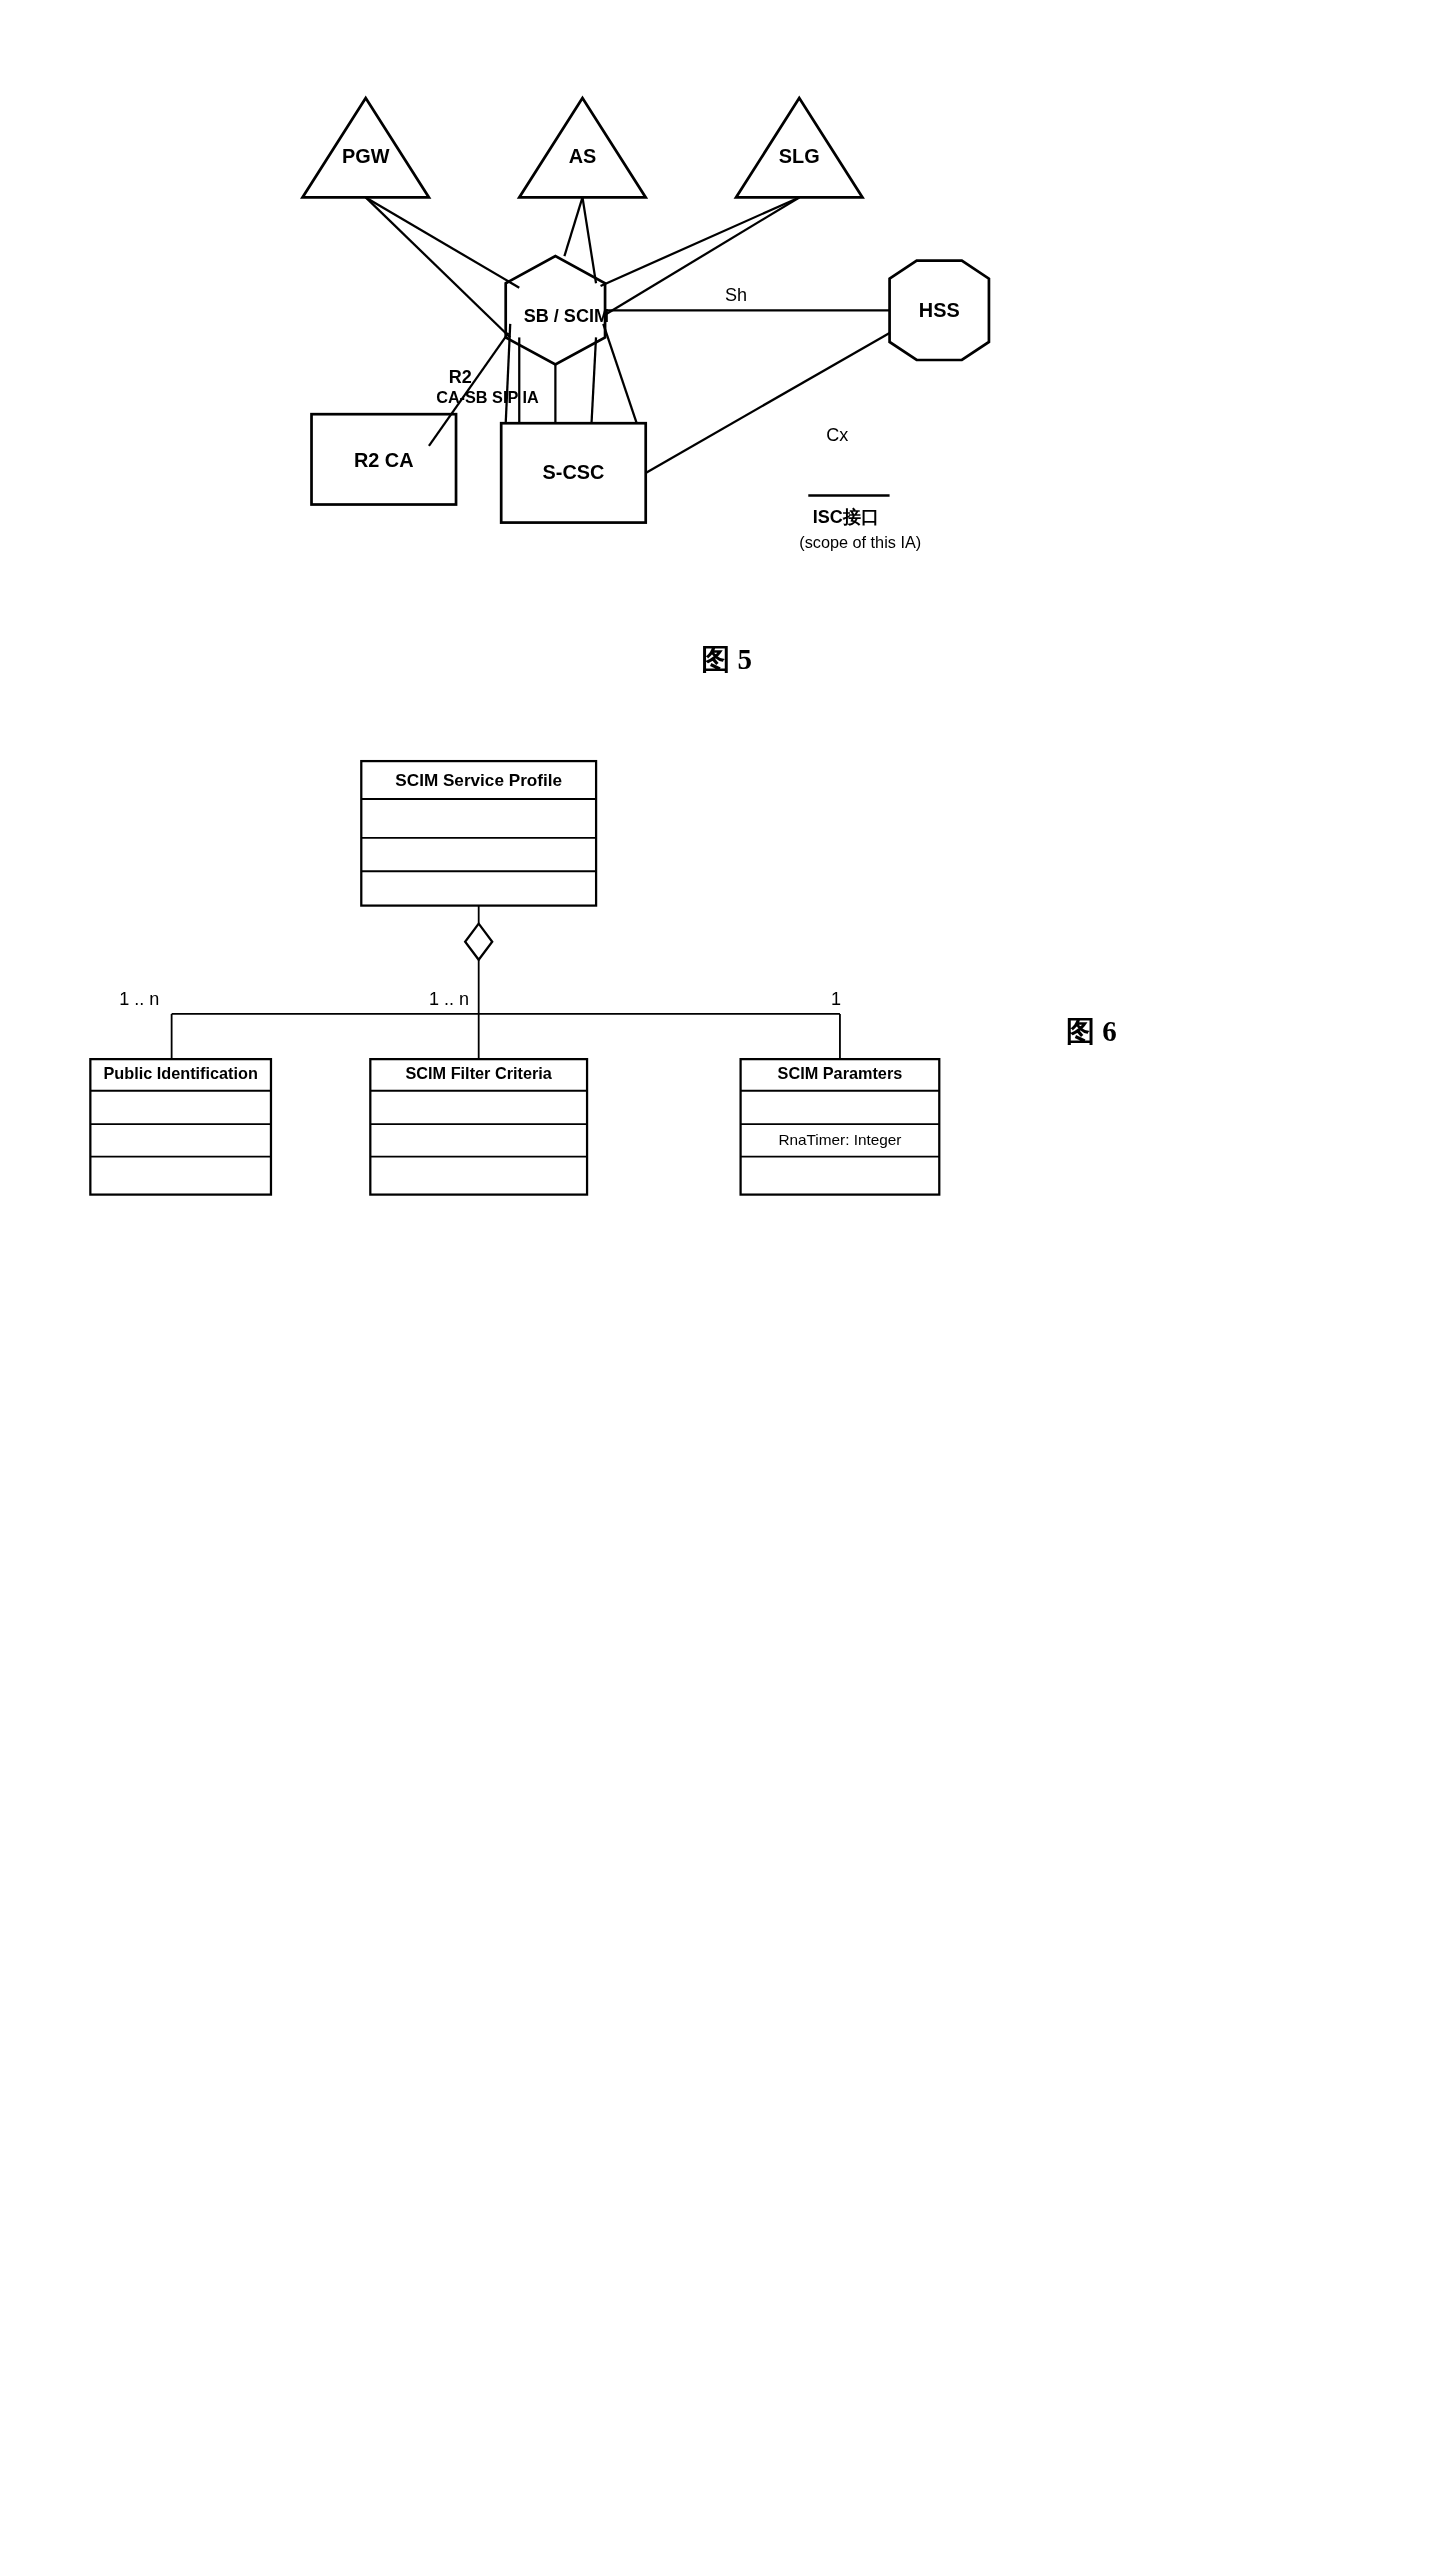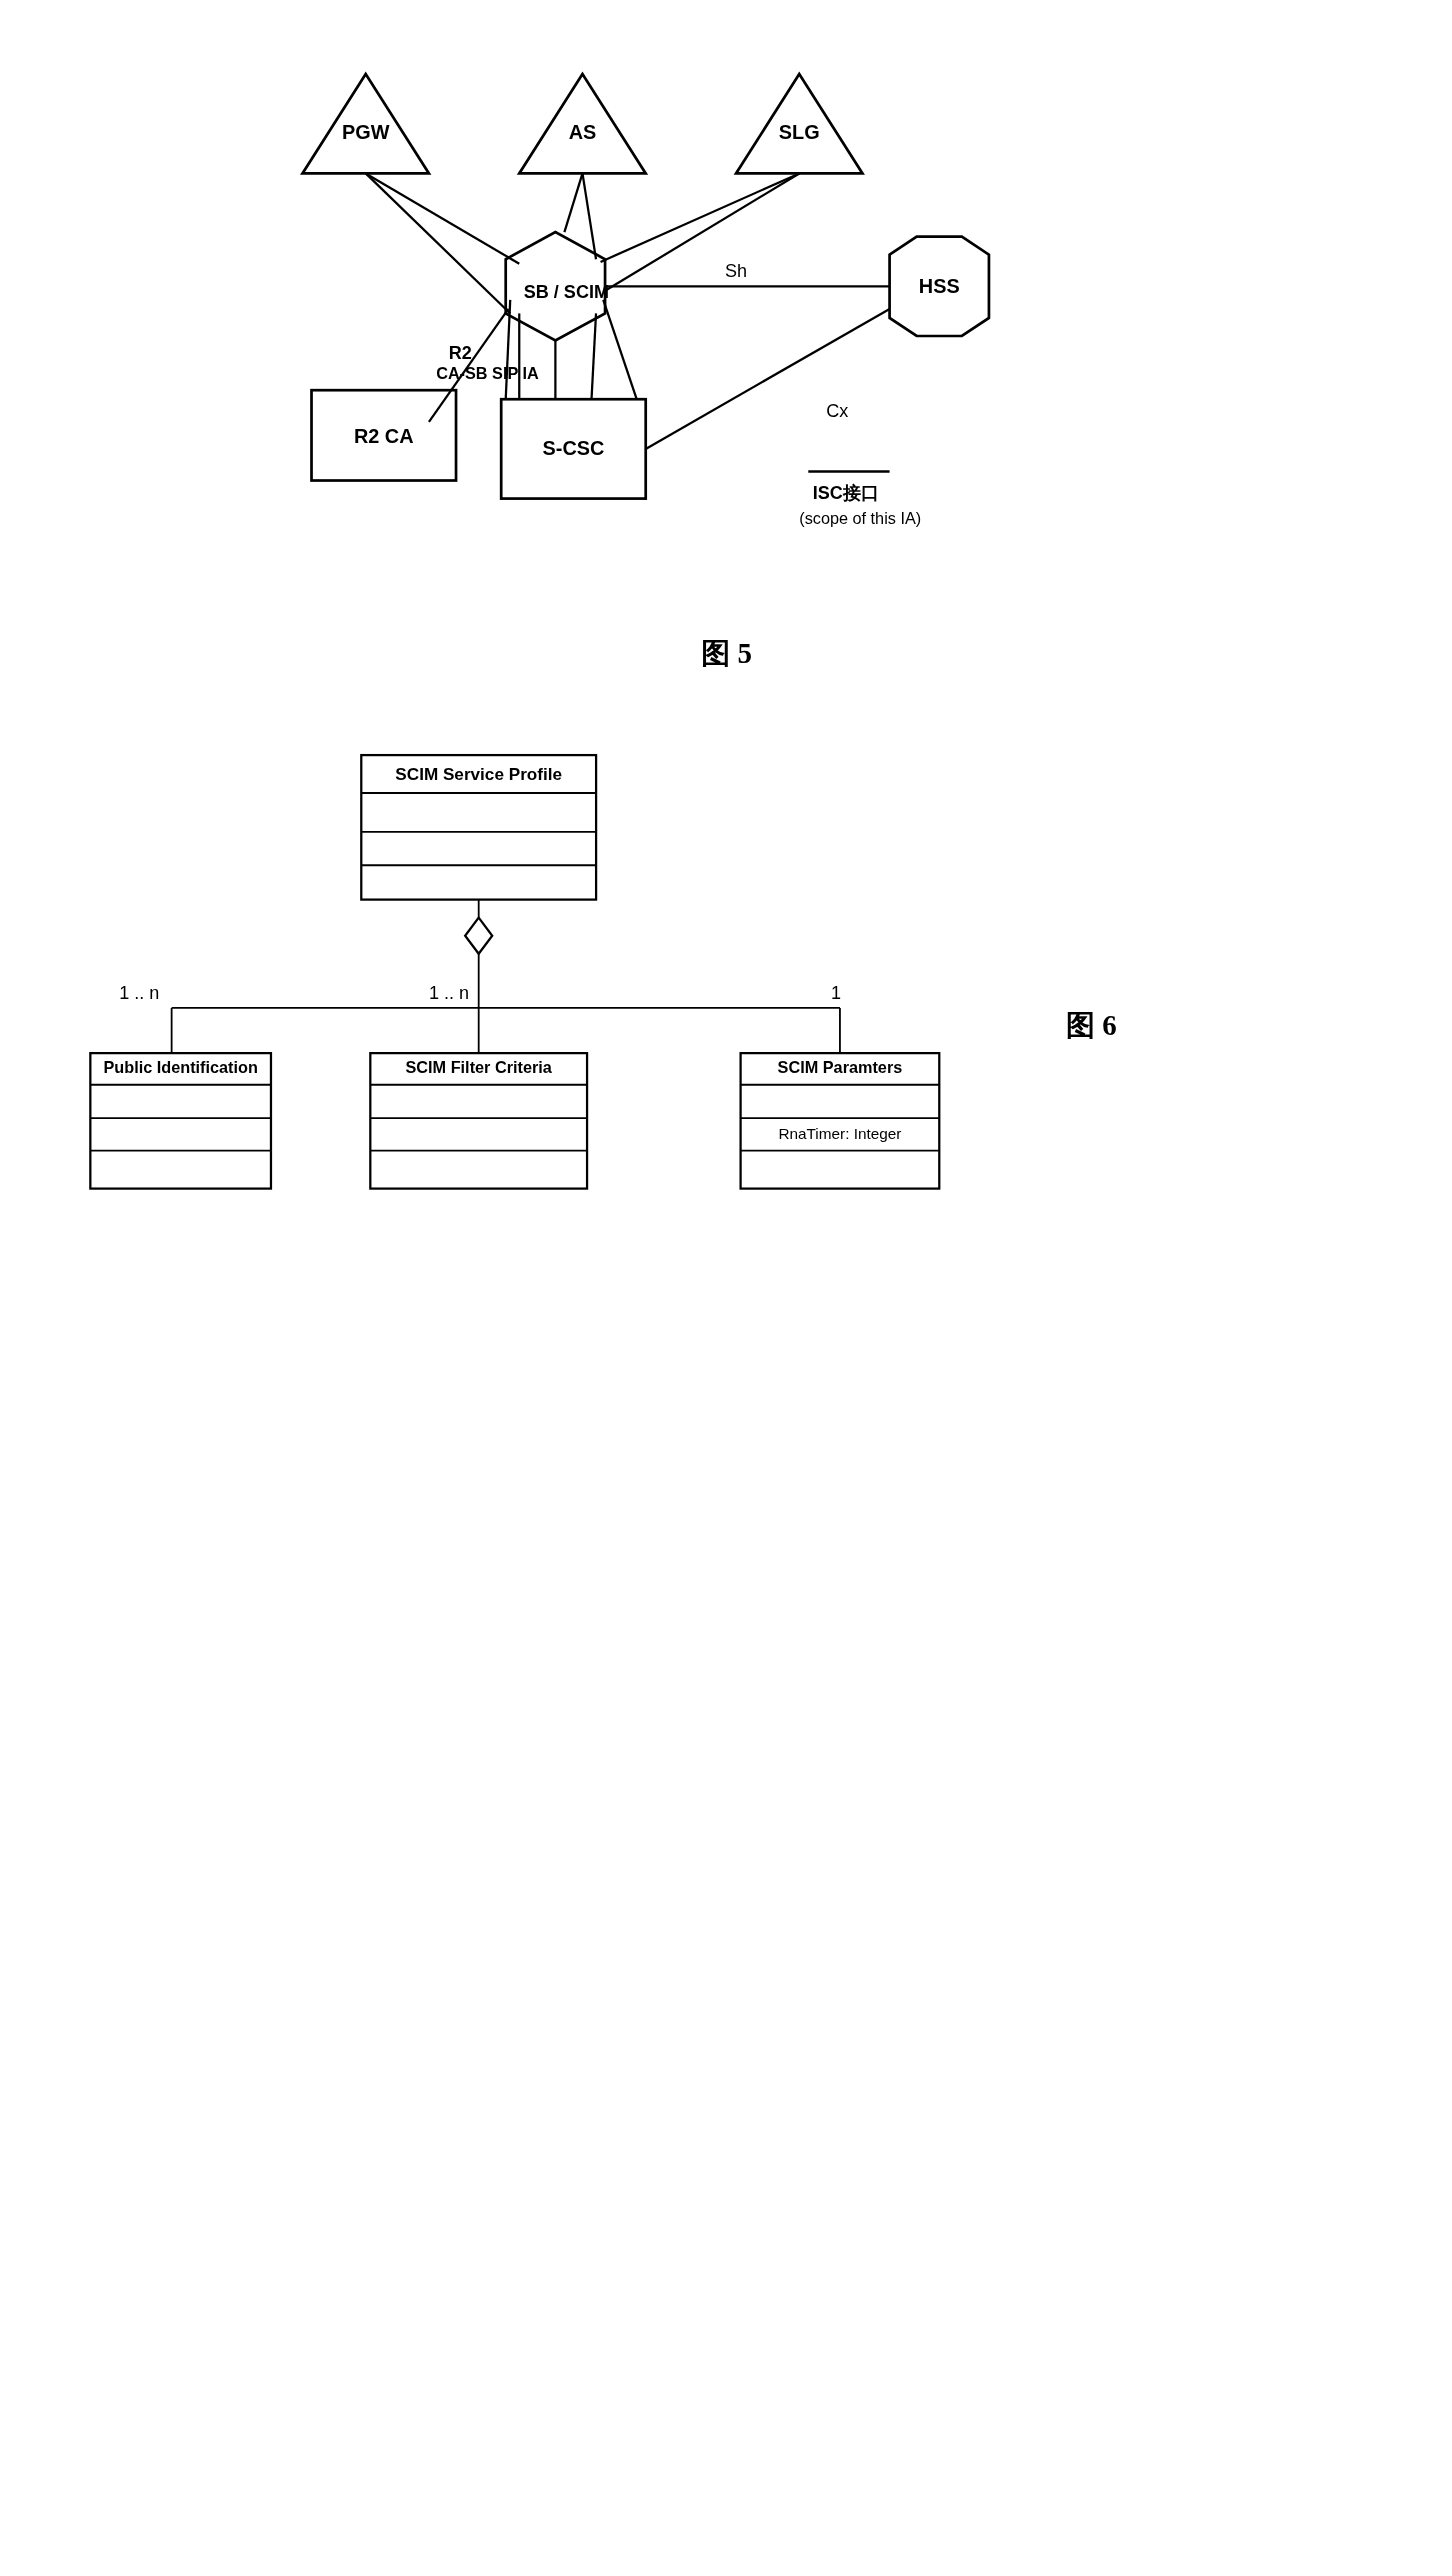--- a/index.html
+++ b/index.html
@@ -8,41 +8,40 @@
       font-family: 'Times New Roman', serif;
       width: 1453px;
       min-height: 2576px;
       display: flex;
       flex-direction: column;
       align-items: center;
     }
     .page-container {
       width: 1453px;
       background: white;
-      padding: 20px 72px;
+      padding: 44px 72px;
     }
     
     .figure5-container {
       width: 100%;
       display: flex;
       flex-direction: column;
       align-items: center;
       margin-bottom: 54px;
       padding-top: 36px;
     }
     .diagram5 {
       position: relative;
       width: 904px;
       height: 560px;
     }
     .figure-caption {
       font-size: 29px;
       font-weight: bold;
       text-align: center;
-      margin-top: 18px;
       font-family: 'SimSun', 'STSong', serif;
     }
 
     
     .figure6-container {
       width: 100%;
       display: flex;
       flex-direction: row;
       align-items: center;
       margin-top: 36px;

